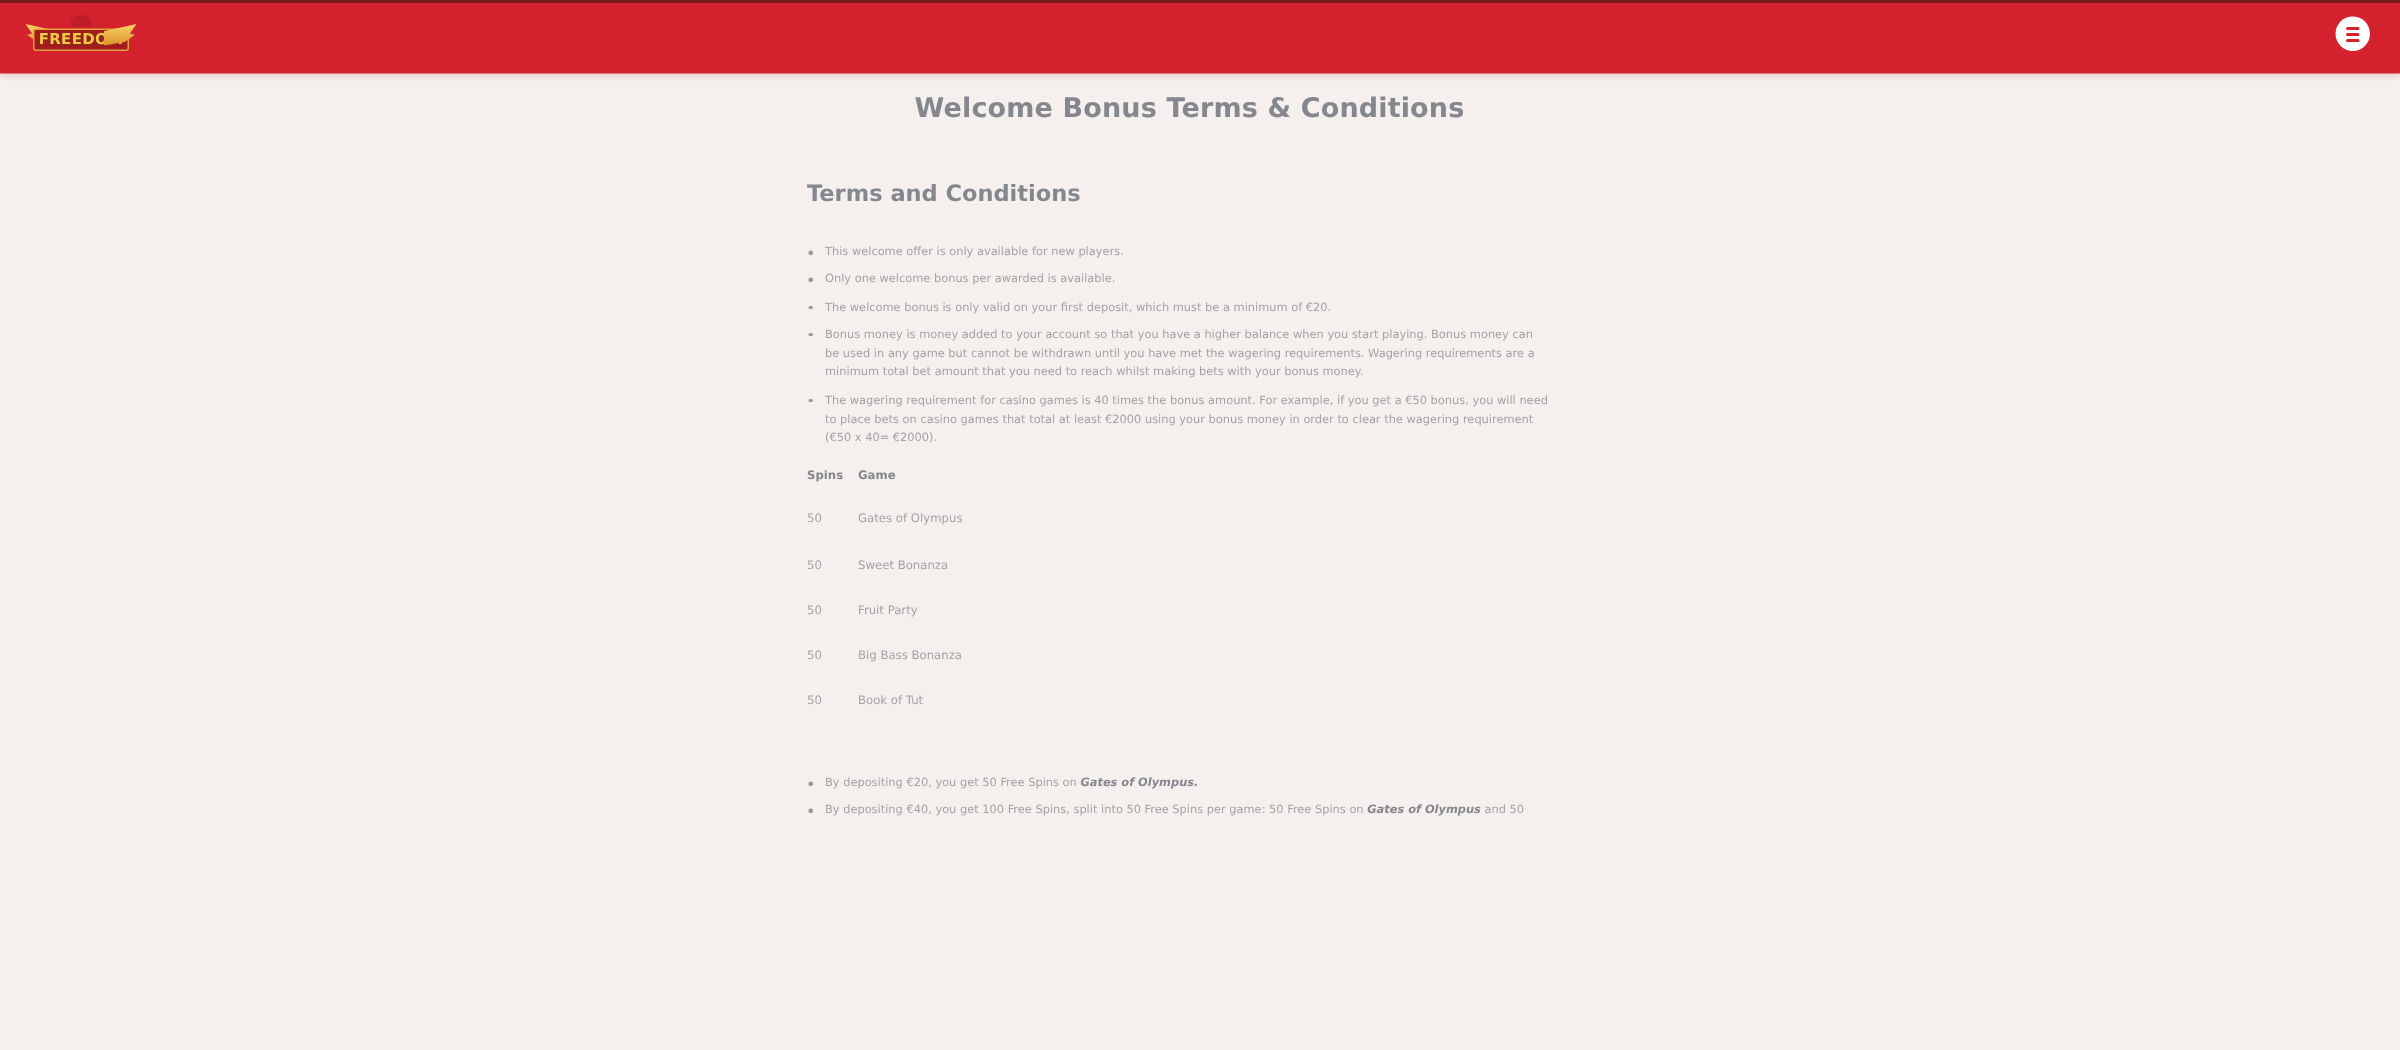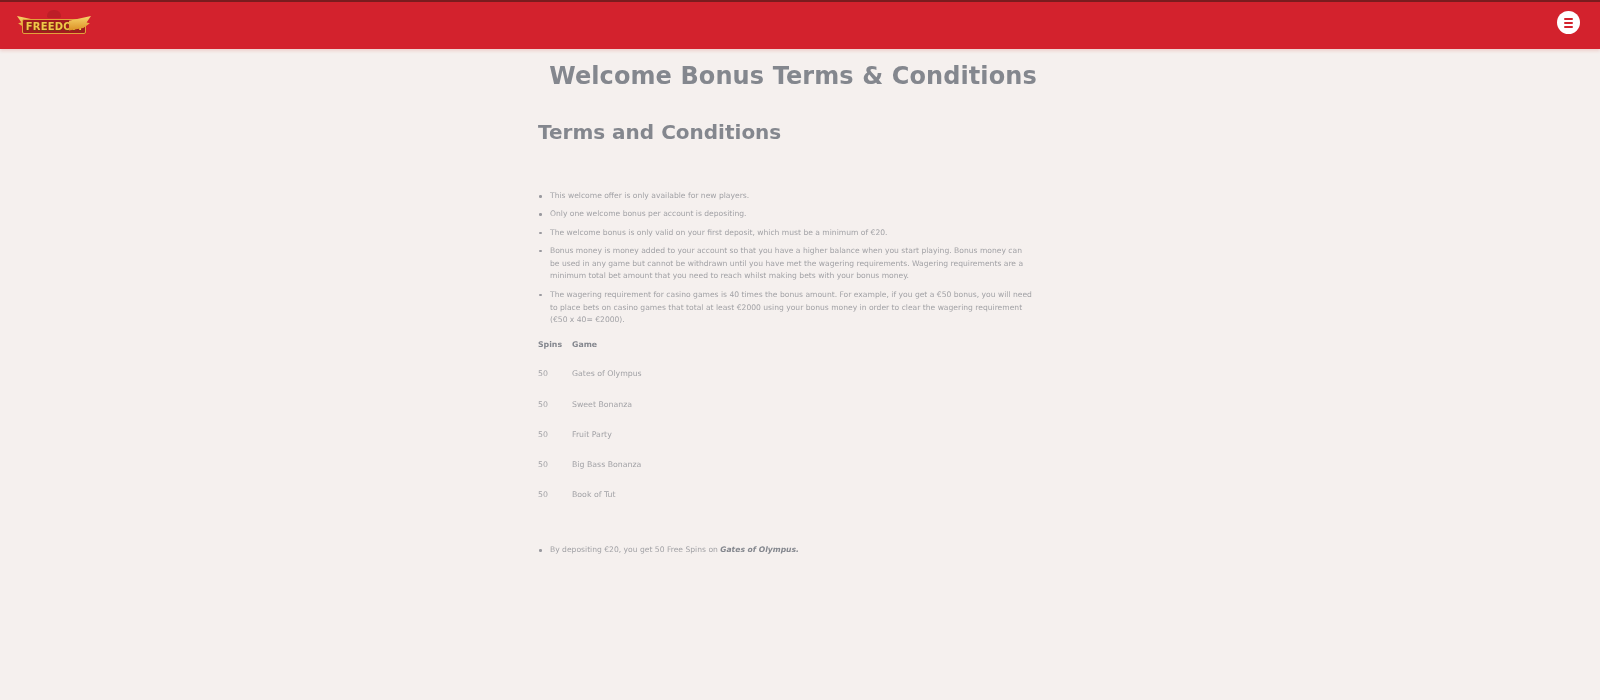--- a/index.html
+++ b/index.html
@@ -89,37 +89,37 @@
       height: 2px;
       background: #d3222d;
       border-radius: 1px;
     }
     .page-title {
       position: absolute;
       top: 62px;
       left: 0;
       width: 1570px;
       text-align: center;
-      font-size: 24px;
+      font-size: 18px;
       font-weight: bold;
       color: #84878e;
       letter-spacing: 0.1px;
       padding-left: 16px;
     }
     .content {
       position: absolute;
       top: 120px;
       left: 538px;
       width: 495px;
     }
     .section-title {
-      font-size: 20px;
-      font-weight: bold;
-      color: #84878e;
-      margin-bottom: 46px;
+      font-size: 15px;
+      font-weight: bold;
+      color: #84878e;
+      margin-bottom: 24px;
     }
     ul.terms {
       list-style: none;
     }
     ul.terms li {
       position: relative;
       padding-left: 12px;
       font-size: 7.6px;
       line-height: 12.8px;
       color: #a2a2a6;
@@ -181,21 +181,21 @@
   </div>
 </div>
 
 <h1 class="page-title">Welcome Bonus Terms &amp; Conditions</h1>
 
 <div class="content">
   <h2 class="section-title">Terms and Conditions</h2>
 
   <ul class="terms">
     <li>This welcome offer is only available for new players.</li>
-    <li>Only one welcome bonus per account is depositing.</li>
+    <li>Only one welcome bonus per awarded is available.</li>
     <li>The welcome bonus is only valid on your first deposit, which must be a minimum of €20.</li>
     <li>Bonus money is money added to your account so that you have a higher balance when you start playing. Bonus money can be used in any game but cannot be withdrawn until you have met the wagering requirements. Wagering requirements are a minimum total bet amount that you need to reach whilst making bets with your bonus money.</li>
     <li>The wagering requirement for casino games is 40 times the bonus amount. For example, if you get a €50 bonus, you will need to place bets on casino games that total at least €2000 using your bonus money in order to clear the wagering requirement (€50 x 40= €2000).</li>
   </ul>
 
   <table class="spins-table">
     <thead>
       <tr>
         <th class="col-spins">Spins</th>
         <th>Game</th>
@@ -220,14 +220,15 @@
       </tr>
       <tr>
         <td>50</td>
         <td>Book of Tut</td>
       </tr>
     </tbody>
   </table>
 
   <ul class="terms after-list">
     <li><span>By depositing €20, you get 50 Free Spins on </span><b>Gates of Olympus.</b><span></span></li>
+    <li><span>By depositing €40, you get 100 Free Spins, split into 50 Free Spins per game: 50 Free Spins on </span><b>Gates of Olympus</b><span> and 50</span></li>
   </ul>
 </div>
 
 </body></html>

